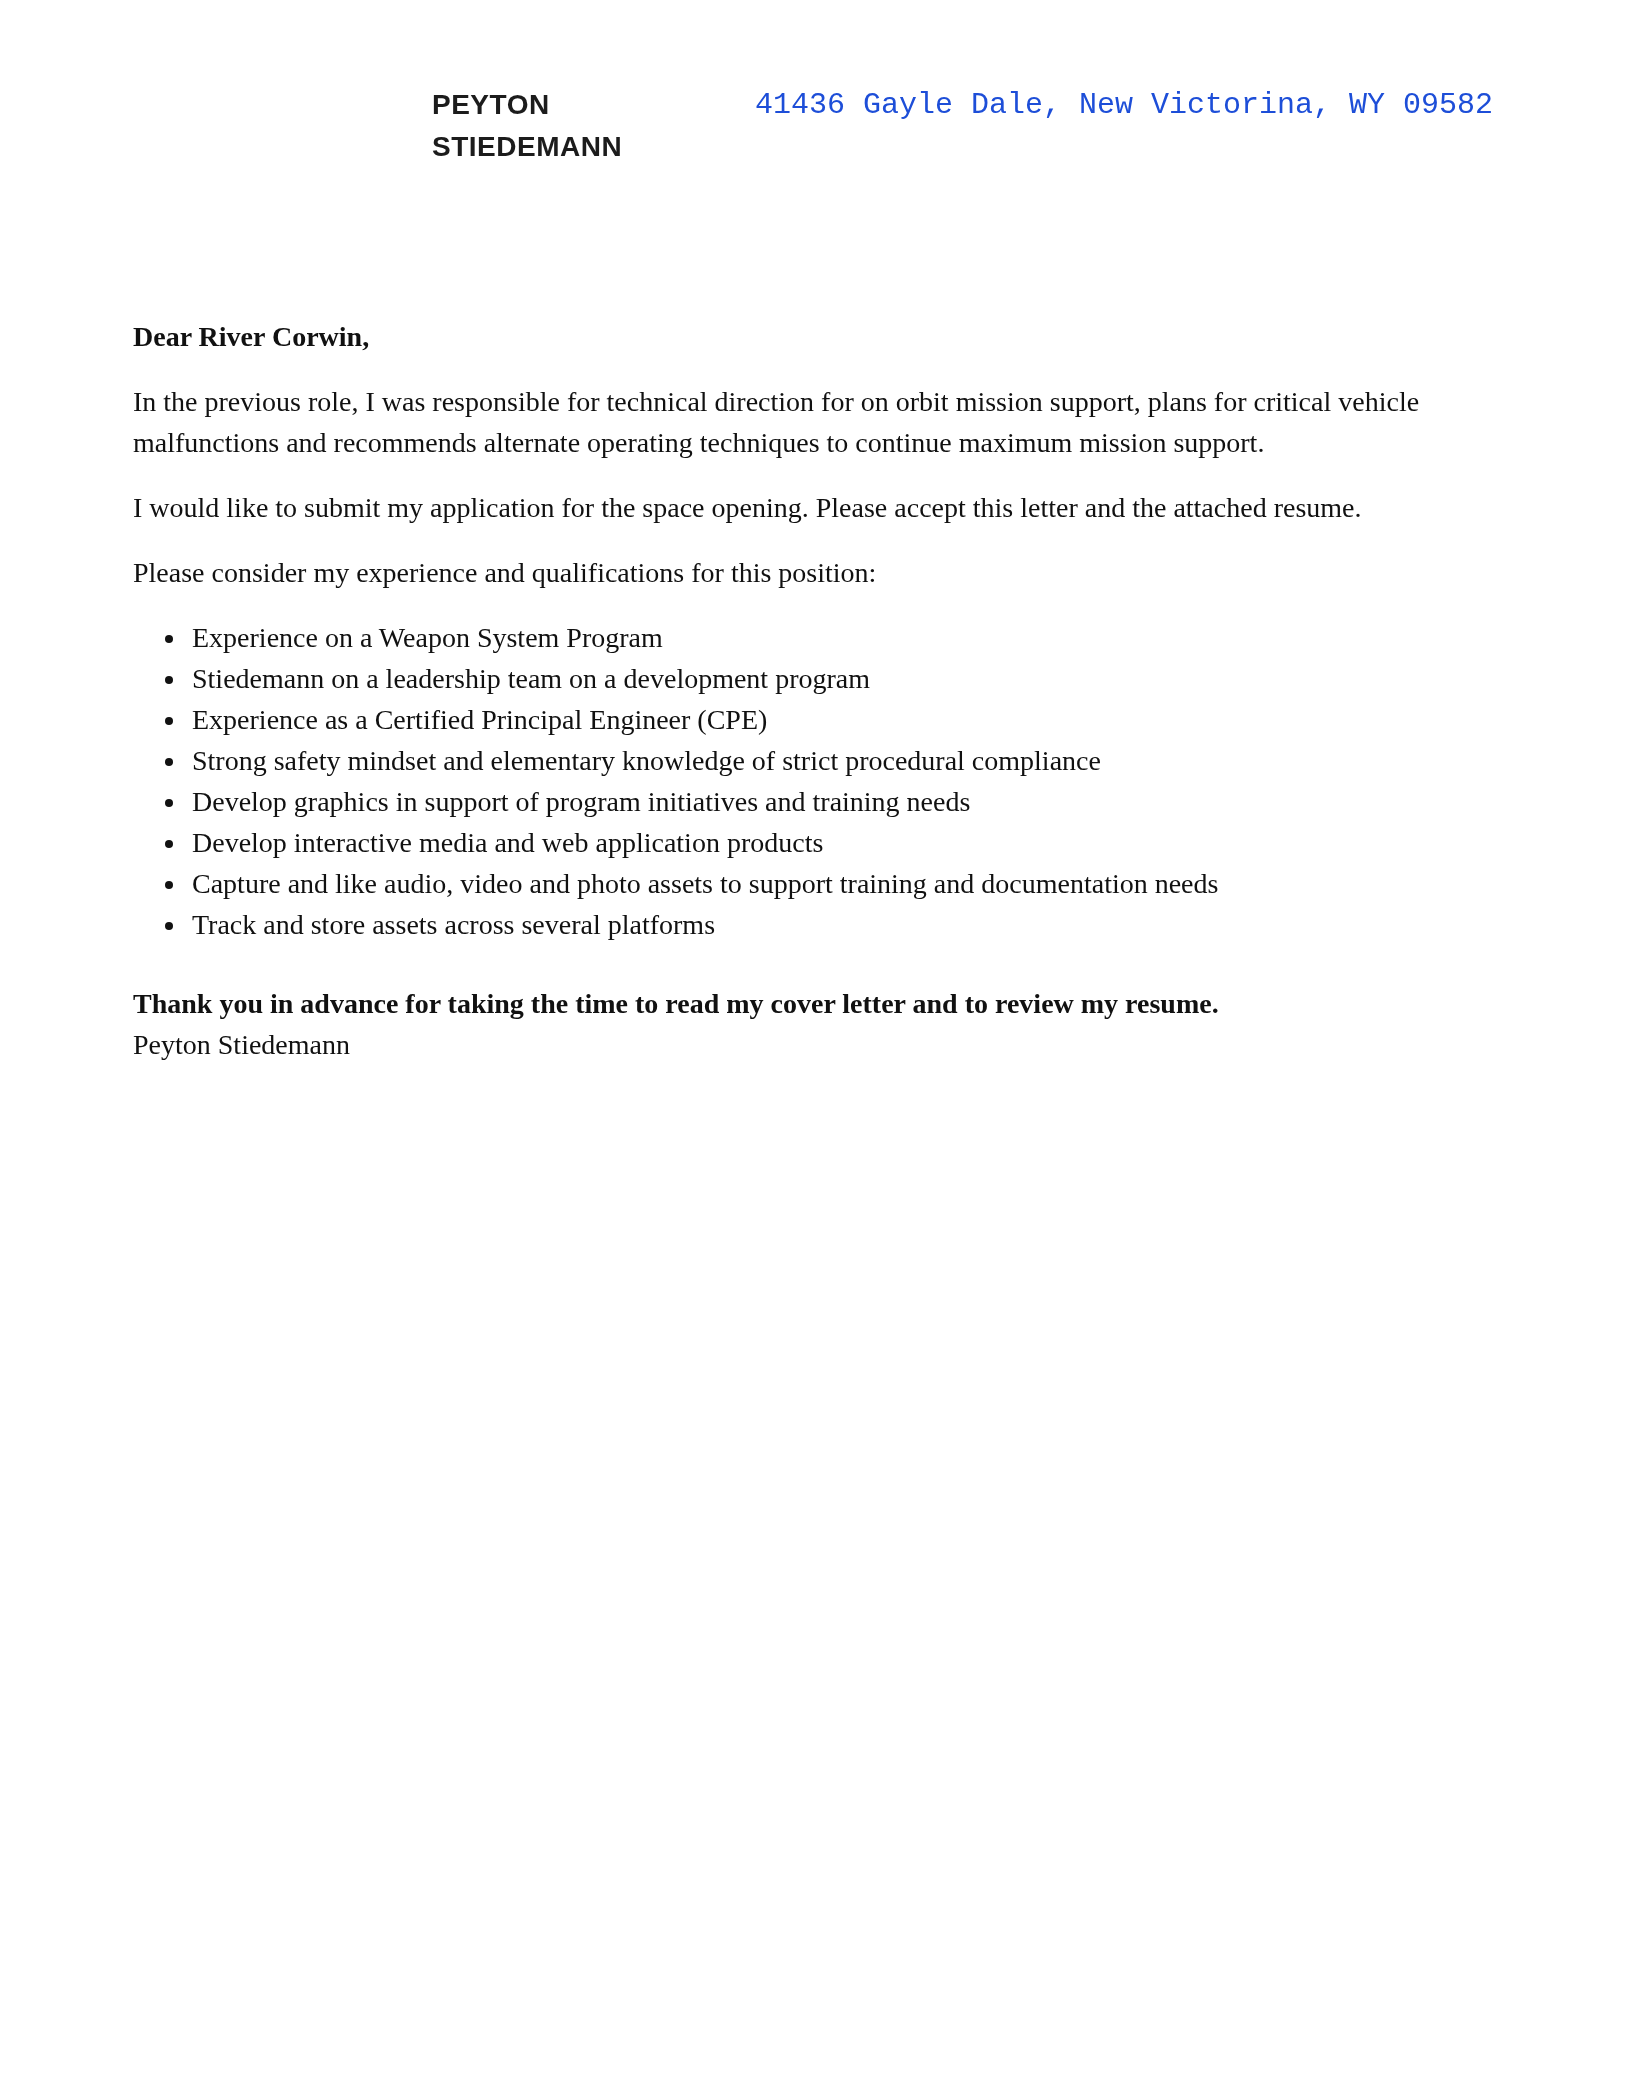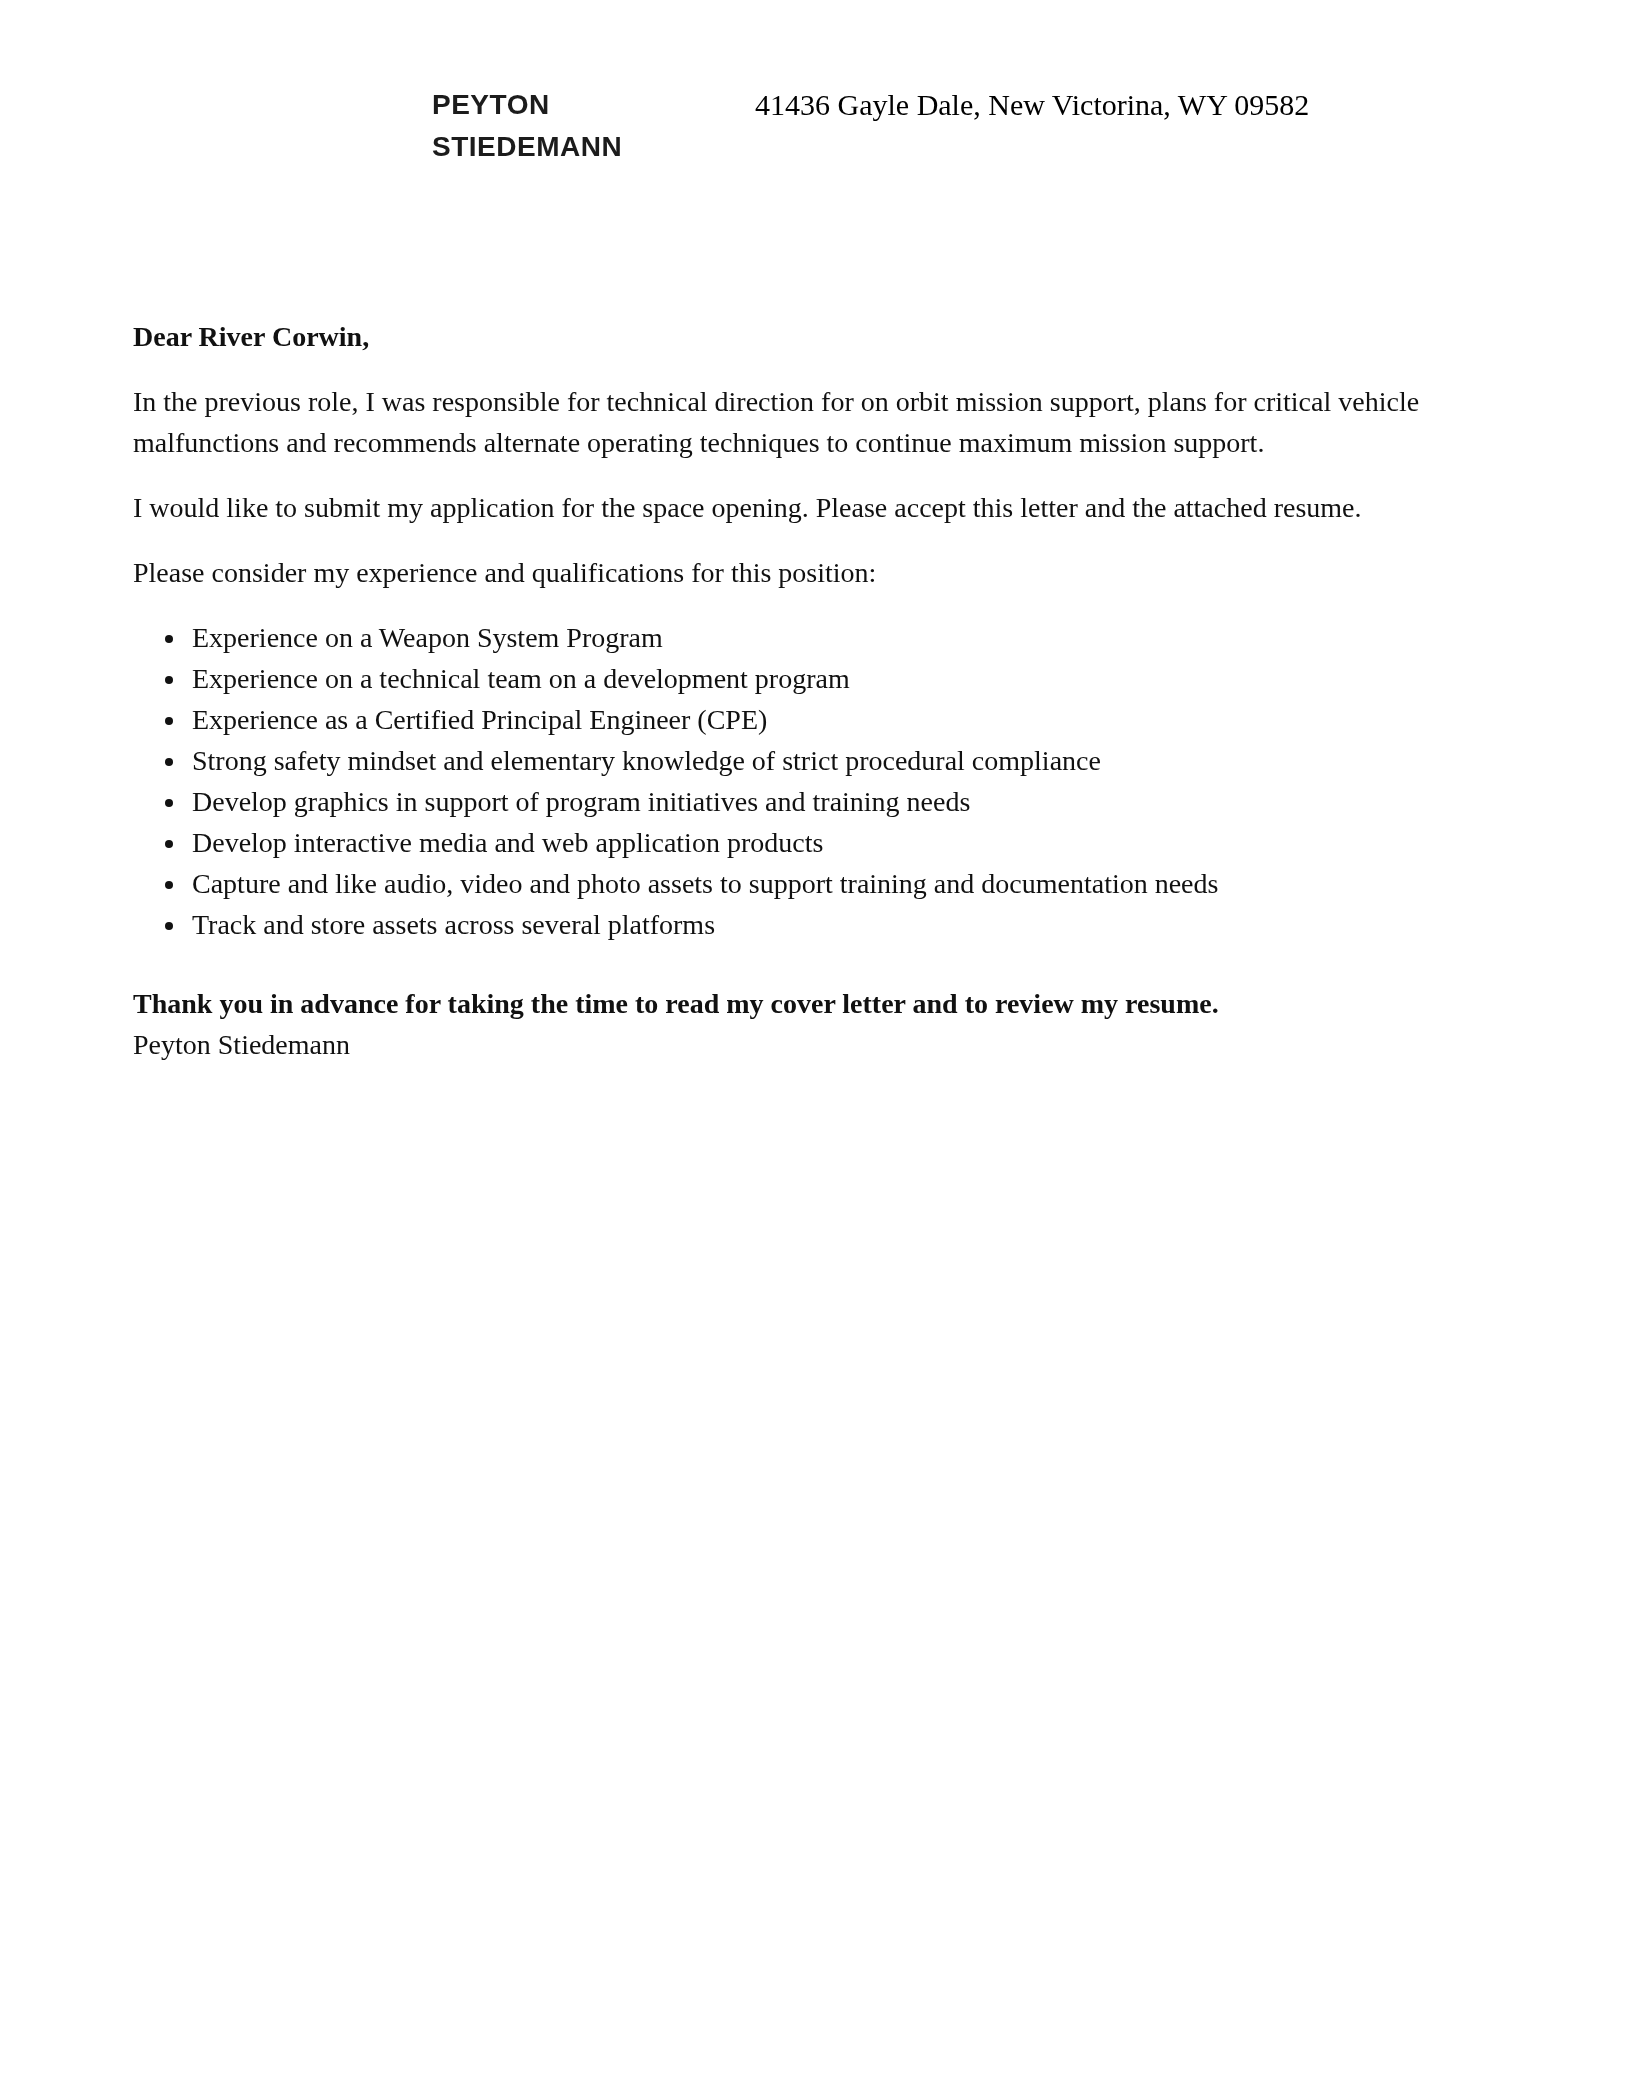--- a/index.html
+++ b/index.html
@@ -23,24 +23,24 @@
     width: 323px;
     flex: 0 0 323px;
     font-family: "Liberation Sans", sans-serif;
     font-weight: bold;
     font-size: 28px;
     line-height: 42px;
     color: #1c1c1c;
     letter-spacing: 0.5px;
   }
   .address {
-    font-family: Liberation Serif, serif;
+    font-family: Liberation Mono, monospace;
     font-size: 30px;
     line-height: 42px;
-    color: #000000;
+    color: #1d4ed8;
     white-space: nowrap;
   }
   .letter-body {
     margin: 0 140px 0 133px;
     font-size: 28px;
     line-height: 41px;
   }
   .letter-body p { margin: 0 0 24px 0; }
   .greeting {
     margin-top: 148px !important;
@@ -85,21 +85,21 @@
     <p class="greeting">Dear River Corwin,</p>
 
     <p>In the previous role, I was responsible for technical direction for on orbit mission support, plans for critical vehicle malfunctions and recommends alternate operating techniques to continue maximum mission support.</p>
 
     <p>I would like to submit my application for the space opening. Please accept this letter and the attached resume.</p>
 
     <p>Please consider my experience and qualifications for this position:</p>
 
     <ul class="qualifications">
         <li>Experience on a Weapon System Program</li>
-        <li>Experience on a technical team on a development program</li>
+        <li>Stiedemann on a leadership team on a development program</li>
         <li>Experience as a Certified Principal Engineer (CPE)</li>
         <li>Strong safety mindset and elementary knowledge of strict procedural compliance</li>
         <li>Develop graphics in support of program initiatives and training needs</li>
         <li>Develop interactive media and web application products</li>
         <li>Capture and like audio, video and photo assets to support training and documentation needs</li>
         <li>Track and store assets across several platforms</li>
       </ul>
 
     <p class="thanks">Thank you in advance for taking the time to read my cover letter and to review my resume.</p>
 

